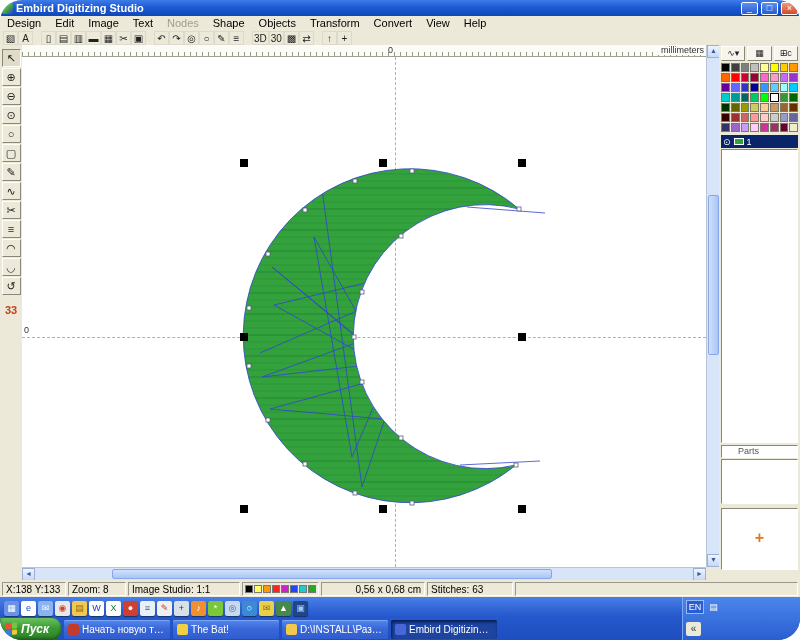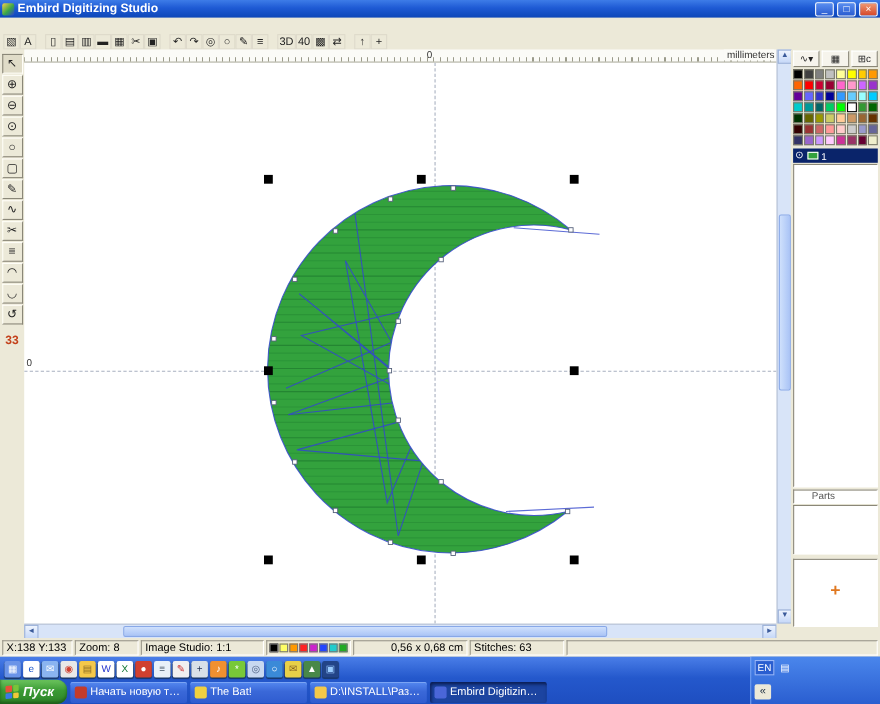--- a/index.html
+++ b/index.html
@@ -1,18 +1,18 @@
 <!DOCTYPE html>
 <html><head>
 <meta charset="utf-8">
 <style>
   html,body{margin:0;padding:0;}
   body{width:800px;height:640px;overflow:hidden;}
   .screen{position:relative;width:800px;height:640px;background:#ece9d8;overflow:hidden;
-          font-family:"Liberation Sans","DejaVu Sans",sans-serif;font-size:11px;color:#000;}
+          font-family:"Liberation Sans","DejaVu Sans",sans-serif;font-size:11px;color:#000;border-radius:22px;}
 
   
   .titlebar{position:absolute;top:0;left:0;width:800px;height:16px;
     background:linear-gradient(180deg,#3d7ce8 0%,#1e5ad4 45%,#0d47b8 100%);
     color:#fff;display:flex;align-items:center;padding:0 2px;gap:3px;box-sizing:border-box;}
   .app-icon{width:11px;height:11px;border-radius:2px;flex:0 0 11px;
     background:linear-gradient(135deg,#f5d04a,#3aa648 55%,#2b3fd4);}
   .title-text{font-weight:bold;font-size:11px;flex:1;white-space:nowrap;}
   .win-btn{width:17px;height:13px;border:1px solid #fff;border-radius:2px;font-size:9px;line-height:11px;
     text-align:center;color:#fff;background:linear-gradient(#5a8ef0,#2a5cd0);box-sizing:border-box;}
@@ -136,39 +136,52 @@
 <div class="screen">
 
   <div class="titlebar">
     <span class="app-icon"></span>
     <span class="title-text">Embird Digitizing Studio</span>
     <span class="win-btn">_</span>
     <span class="win-btn">□</span>
     <span class="win-btn close">×</span>
   </div>
 
+  <div class="menubar">
+      <span class="menu-item">Design</span>
+      <span class="menu-item">Edit</span>
+      <span class="menu-item">Image</span>
+      <span class="menu-item">Text</span>
+      <span class="menu-item disabled">Nodes</span>
+      <span class="menu-item">Shape</span>
+      <span class="menu-item">Objects</span>
+      <span class="menu-item">Transform</span>
+      <span class="menu-item">Convert</span>
+      <span class="menu-item">View</span>
+      <span class="menu-item">Help</span>
+    </div>
 
   <div class="toolbar">
       <span class="tb-btn">▧</span>
       <span class="tb-btn">A</span>
       <span class="tb-btn sep">▯</span>
       <span class="tb-btn">▤</span>
       <span class="tb-btn">▥</span>
       <span class="tb-btn">▬</span>
       <span class="tb-btn">▦</span>
       <span class="tb-btn">✂</span>
       <span class="tb-btn">▣</span>
       <span class="tb-btn sep">↶</span>
       <span class="tb-btn">↷</span>
       <span class="tb-btn">◎</span>
       <span class="tb-btn">○</span>
       <span class="tb-btn">✎</span>
       <span class="tb-btn">≡</span>
       <span class="tb-btn sep">3D</span>
-      <span class="tb-btn">40</span>
+      <span class="tb-btn">30</span>
       <span class="tb-btn">▩</span>
       <span class="tb-btn">⇄</span>
       <span class="tb-btn sep">↑</span>
       <span class="tb-btn">+</span>
     </div>
 
   <div class="tools">
       <div class="tool-btn pressed">↖</div>
       <div class="tool-btn">⊕</div>
       <div class="tool-btn">⊖</div>

